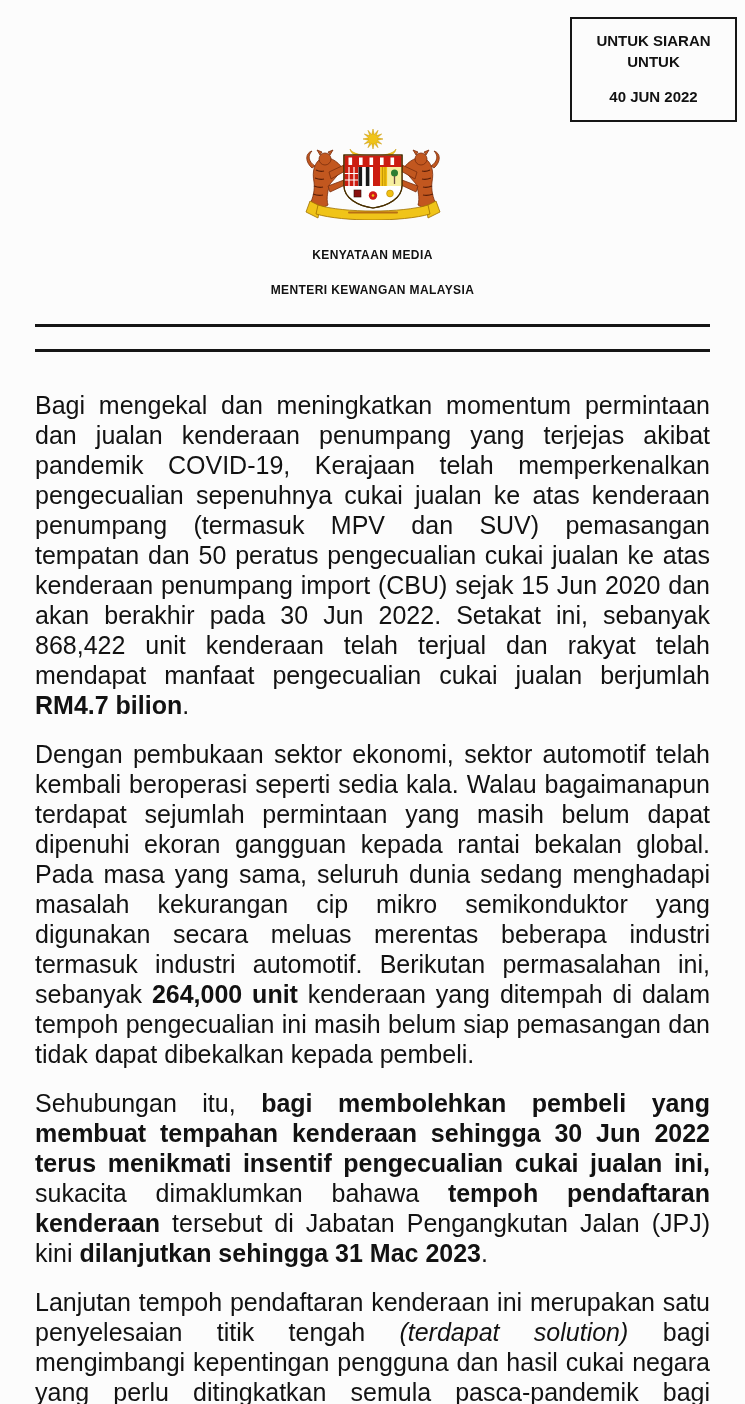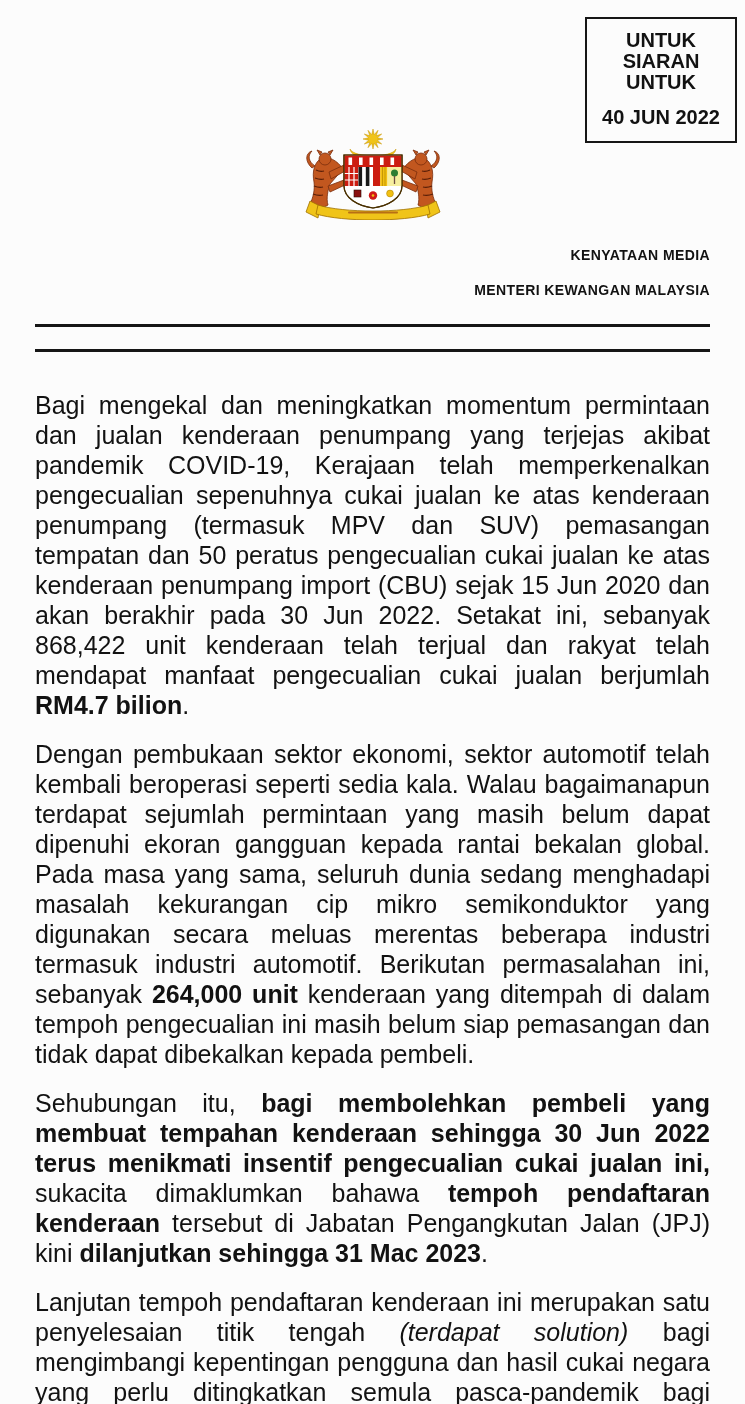--- a/index.html
+++ b/index.html
@@ -15,44 +15,44 @@
     overflow: hidden;
     box-sizing: border-box;
   }
   .content { padding: 0 35px; }
 
   
   .press-box {
     position: absolute;
     top: 17px;
     right: 8px;
-    width: 152px;
+    width: 167px;
     border: 2px solid #161616;
     background: #fcfcfc;
     text-align: center;
     padding: 11px 6px 13px 6px;
     font-weight: bold;
-    font-size: 20px;
+    font-size: 15px;
     line-height: 21px;
     box-sizing: border-box;
   }
   .press-box .press-date { margin-top: 14px; }
 
   
   .crest {
     width: 150px;
     height: 92px;
     margin: 128px auto 0 auto;
   }
   .crest svg { display: block; width: 100%; height: 100%; }
 
   .org-line {
-    text-align: right;
+    text-align: center;
     font-weight: bold;
-    font-size: 14px;
+    font-size: 12px;
     line-height: 24px;
     letter-spacing: 0.4px;
   }
   .org-line.first { margin-top: 23px; }
   .org-line.second { margin-top: 11px; }
 
   .rule {
     border: none;
     height: 3px;
     background: #161616;

